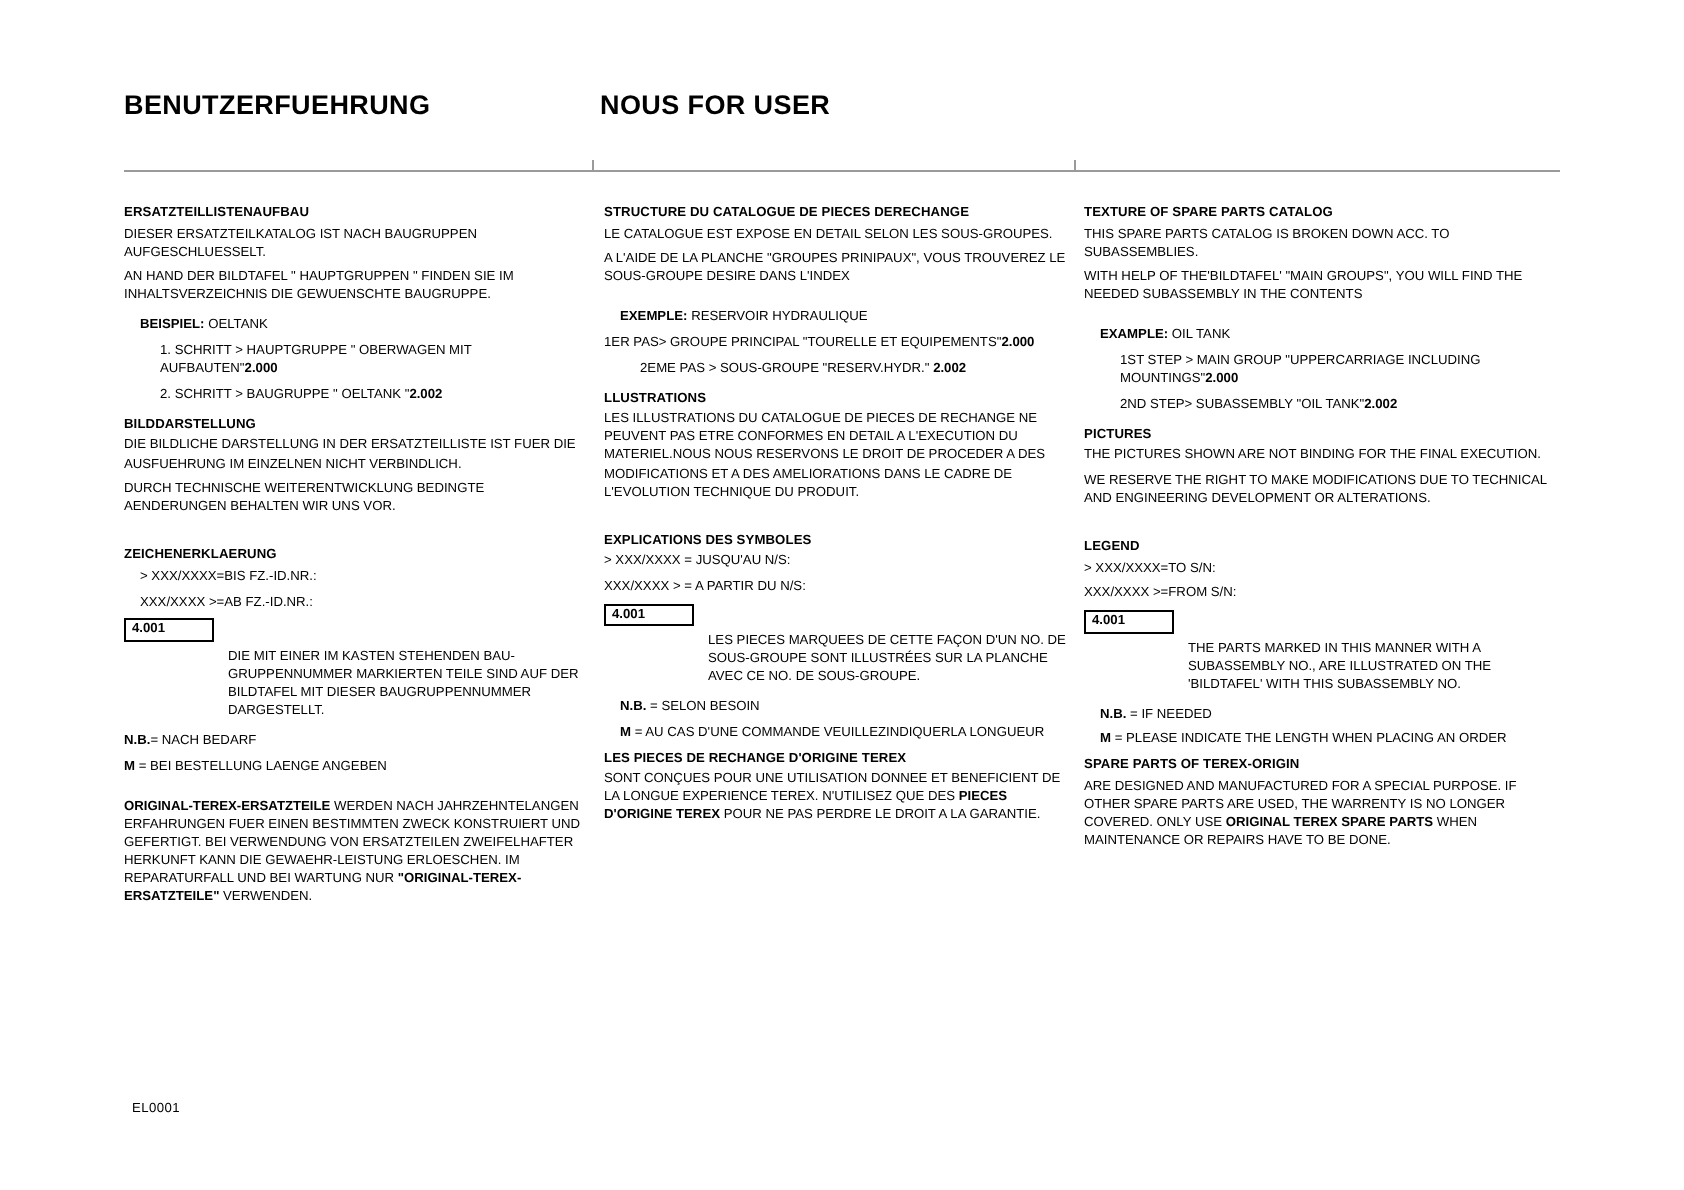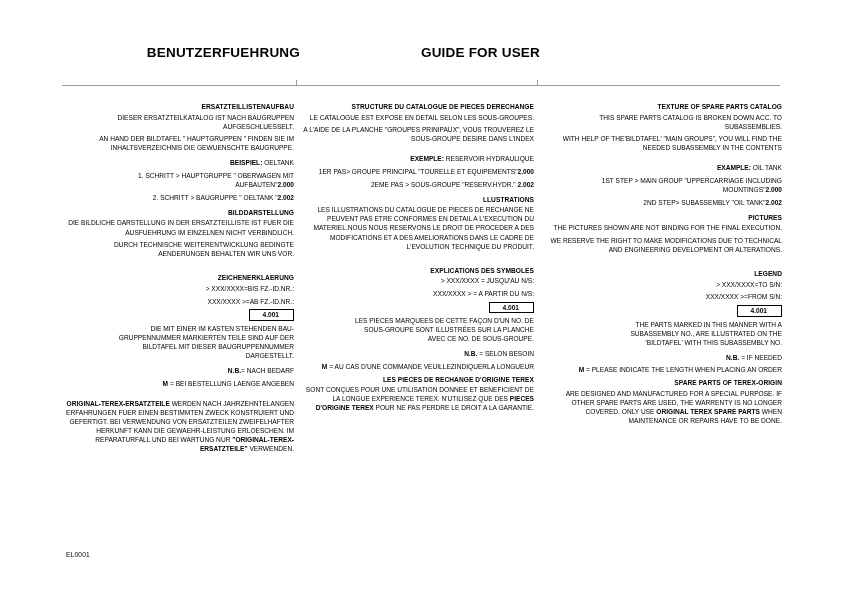--- a/index.html
+++ b/index.html
@@ -14,21 +14,20 @@
     color: #000000;
     overflow: hidden;
     position: relative;
   }
   .page {
     position: absolute;
     left: 0; top: 0;
     width: 842px;
     height: 595px;
     background: #ffffff;
-    text-align: right;
   }
 
   
   .header-row {
     position: absolute;
     left: 62px;
     top: 45px;
     width: 718px;
     display: flex;
   }
@@ -116,21 +115,21 @@
     letter-spacing: 0.2px;
   }
 </style>
 </head>
 <body>
 
 <div class="page">
 
   <div class="header-row">
     <div class="header-cell c1">BENUTZERFUEHRUNG</div>
-    <div class="header-cell c3">GUIDE FOR USER</div>
+    <div class="header-cell c3">NOUS FOR USER</div>
   </div>
   <div class="header-rule"></div>
   <div class="rule-tick t1"></div>
   <div class="rule-tick t2"></div>
 
   <div class="columns">
 
     <div class="col c1">
 
       <div class="sec-head">ERSATZTEILLISTENAUFBAU</div>

